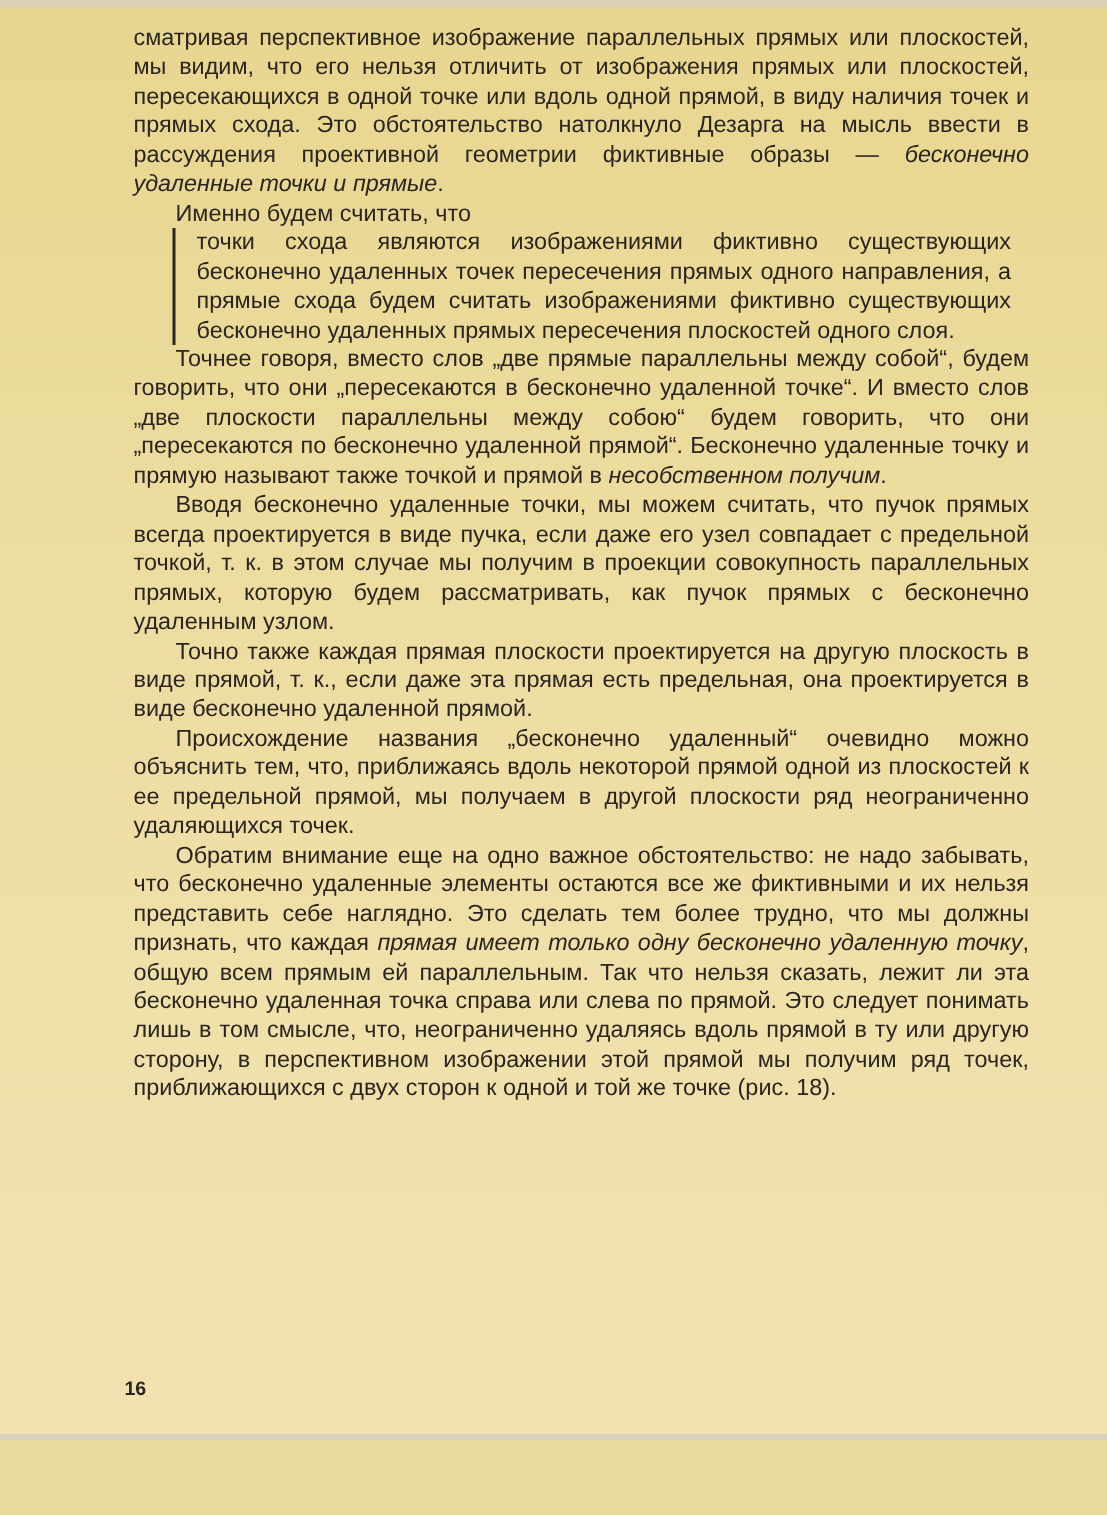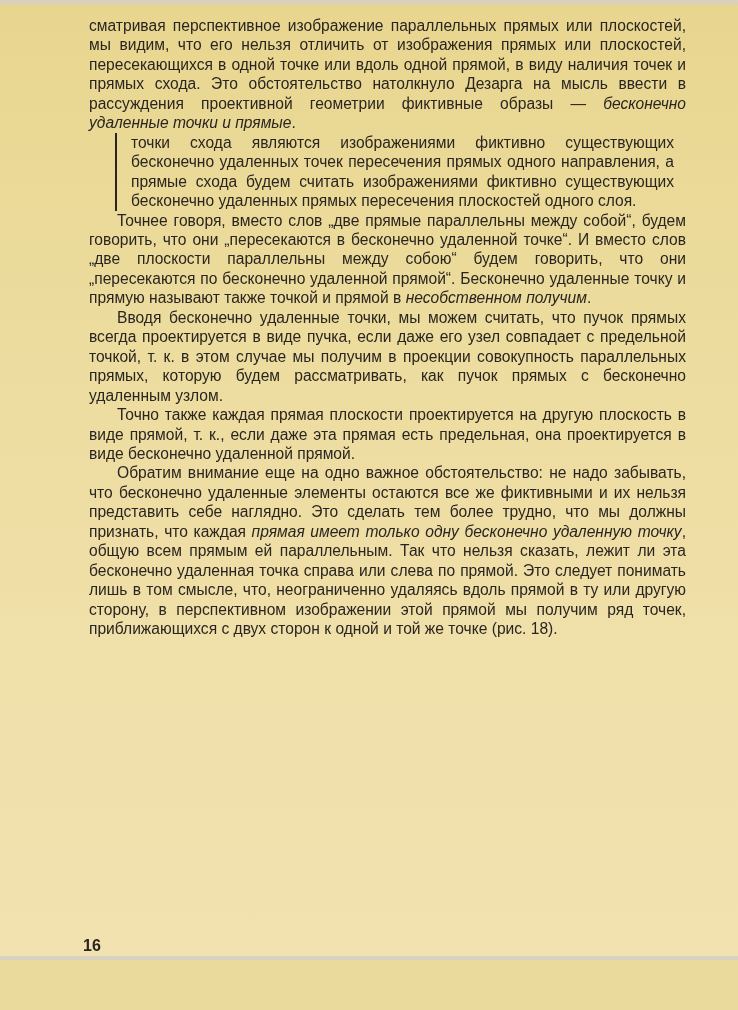--- a/index.html
+++ b/index.html
@@ -33,43 +33,45 @@
   .text p.noindent { text-indent: 0; }
   .text em { font-style: italic; }
   .quote {
     margin: 0 12px 0 26px;
     padding-left: 14px;
     border-left: 2px solid #2a2520;
   }
   .quote p { text-indent: 0; }
   .pagenum {
     position: absolute; left: 83px; top: 918px;
-    font-size: 16px; font-weight: bold; color: #2a2520; margin-top: 19px;
+    font-size: 13px; font-weight: bold; color: #2a2520;
   }
 </style>
 </head>
 <body>
 
 <div class="page">
   <div class="topedge"></div>
 
   <div class="text">
     <p class="noindent"><span>сматривая перспективное изображение параллельных прямых или плоскостей, мы видим, что его нельзя отличить от изображения прямых или плоскостей, пересекающихся в одной точке или вдоль одной прямой, в виду наличия точек и прямых схода. Это обстоятельство натолкнуло Дезарга на мысль ввести в рассуждения проективной геометрии фиктивные образы — </span><em>бесконечно удаленные точки и прямые</em><span>.</span></p>
 
+    <p>Именно будем считать, что</p>
 
     <div class="quote">
       <p>точки схода являются изображениями фиктивно существующих бесконечно удаленных точек пересечения прямых одного направления, а прямые схода будем считать изображениями фиктивно существующих бесконечно удаленных прямых пересечения плоскостей одного слоя.</p>
     </div>
 
     <p><span>Точнее говоря, вместо слов „две прямые параллельны между собой“, будем говорить, что они „пересекаются в бесконечно удаленной точке“. И вместо слов „две плоскости параллельны между собою“ будем говорить, что они „пересекаются по бесконечно удаленной прямой“. Бесконечно удаленные точку и прямую называют также точкой и прямой в </span><em>несобственном получим</em><span>.</span></p>
 
     <p>Вводя бесконечно удаленные точки, мы можем считать, что пучок прямых всегда проектируется в виде пучка, если даже его узел совпадает с предельной точкой, т. к. в этом случае мы получим в проекции совокупность параллельных прямых, которую будем рассматривать, как пучок прямых с бесконечно удаленным узлом.</p>
 
     <p>Точно также каждая прямая плоскости проектируется на другую плоскость в виде прямой, т. к., если даже эта прямая есть предельная, она проектируется в виде бесконечно удаленной прямой.</p>
 
+    <p>Происхождение названия „бесконечно удаленный“ очевидно можно объяснить тем, что, приближаясь вдоль некоторой прямой одной из плоскостей к ее предельной прямой, мы получаем в другой плоскости ряд неограниченно удаляющихся точек.</p>
 
     <p><span>Обратим внимание еще на одно важное обстоятельство: не надо забывать, что бесконечно удаленные элементы остаются все же фиктивными и их нельзя представить себе наглядно. Это сделать тем более трудно, что мы должны признать, что каждая </span><em>прямая имеет только одну бесконечно удаленную точку</em><span>, общую всем прямым ей параллельным. Так что нельзя сказать, лежит ли эта бесконечно удаленная точка справа или слева по прямой. Это следует понимать лишь в том смысле, что, неограниченно удаляясь вдоль прямой в ту или другую сторону, в перспективном изображении этой прямой мы получим ряд точек, приближающихся с двух сторон к одной и той же точке (рис. 18).</span></p>
 
   </div>
 
   <div class="pagenum">16</div>
 
   <div class="botedge"></div>
 </div>
 

